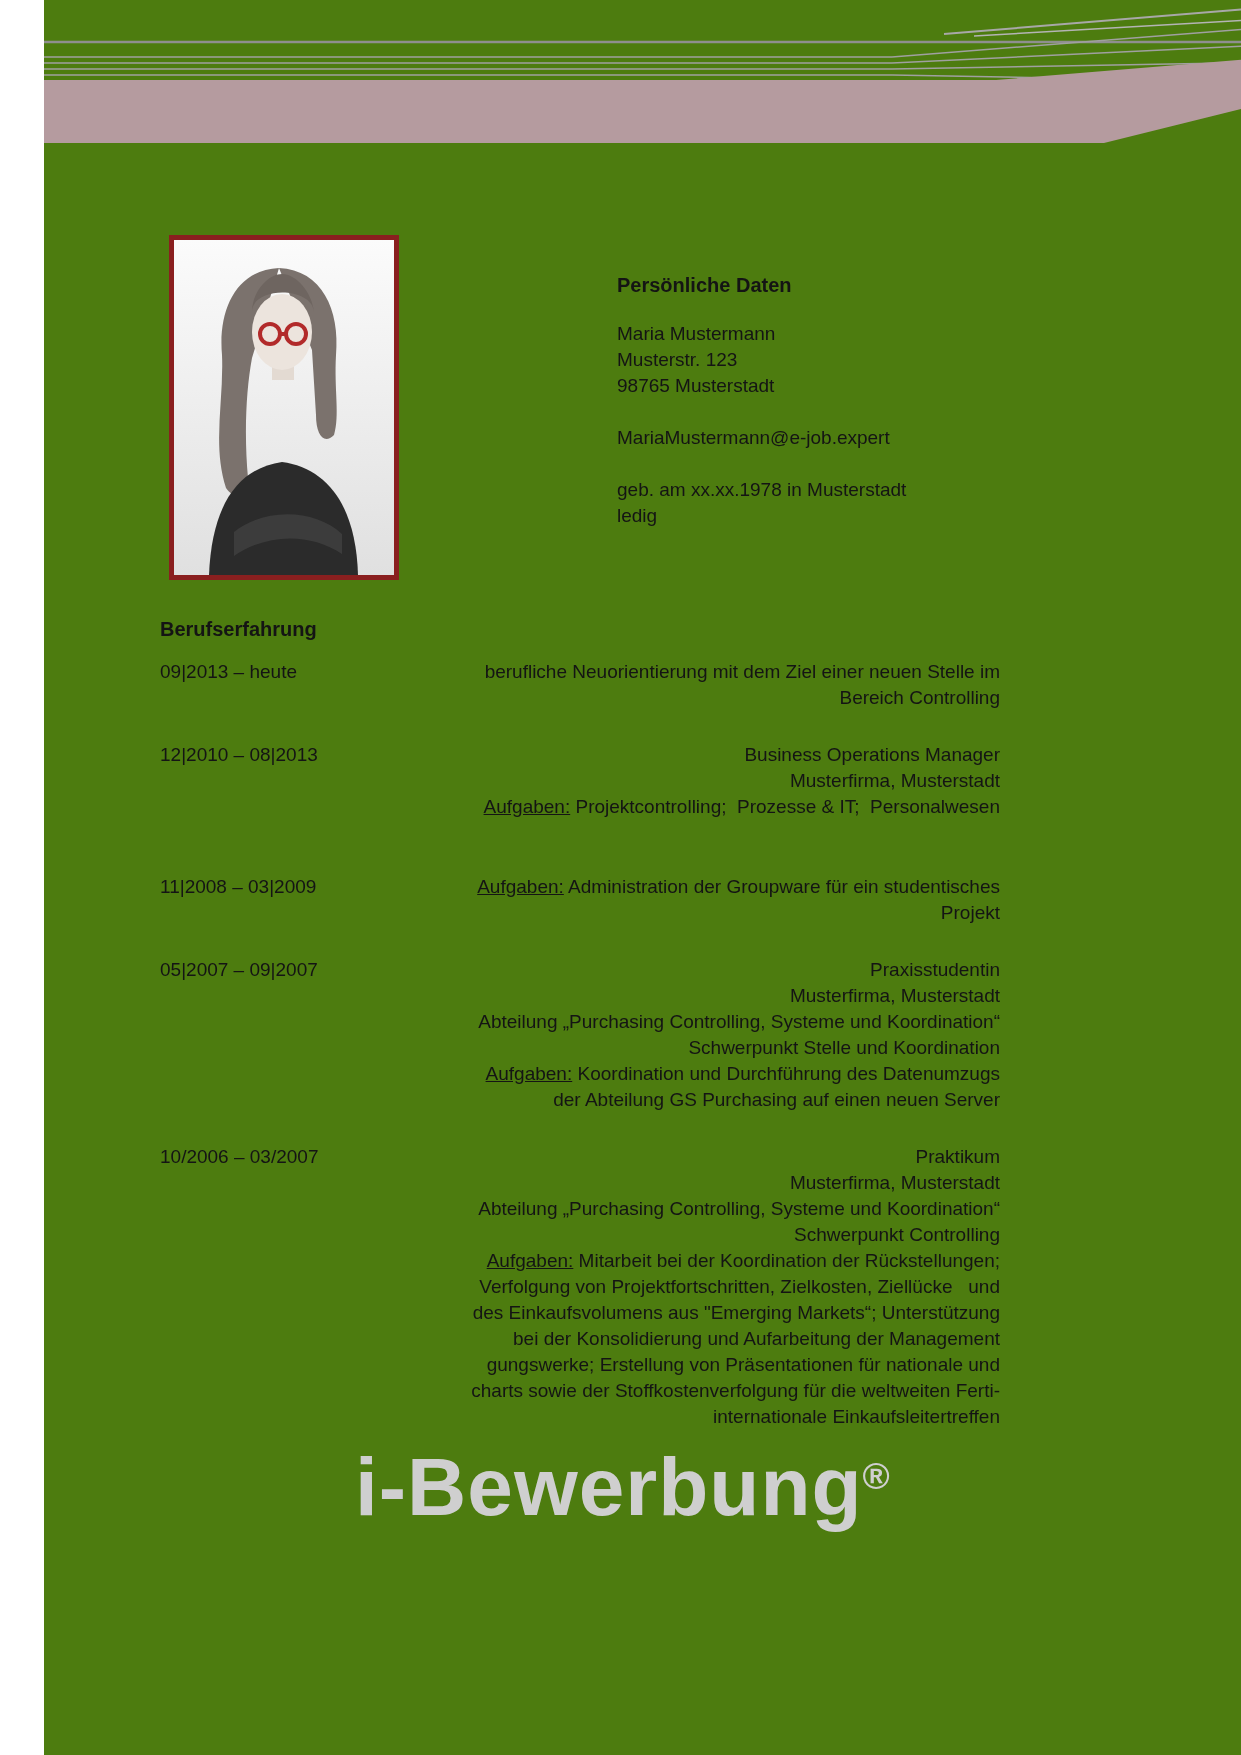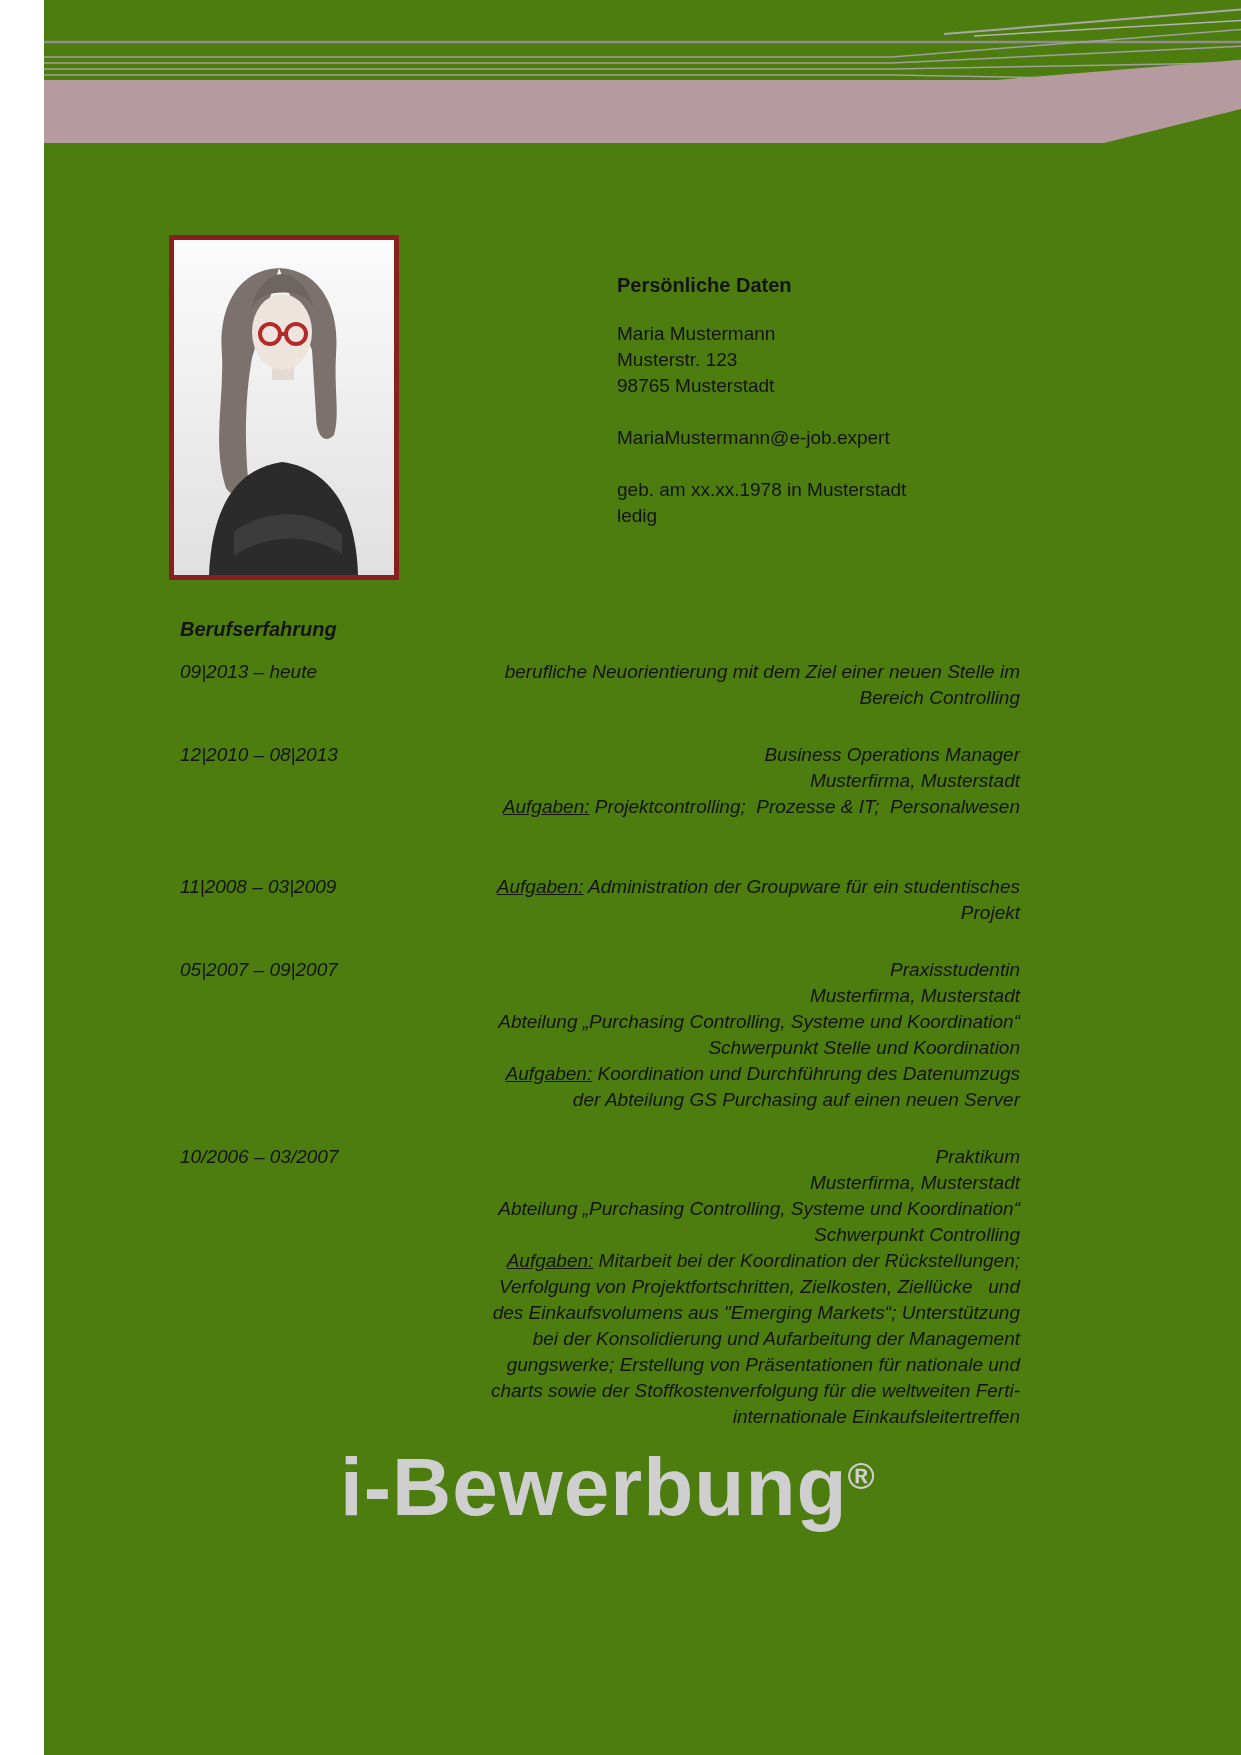--- a/index.html
+++ b/index.html
@@ -18,30 +18,30 @@
     position:absolute;left:125px;top:235px;width:230px;height:345px;
     border:5px solid #8a1f1f;box-sizing:border-box;
     background:linear-gradient(180deg,#fbfbfb,#e3e3e3);
   }
   .photo-frame svg{display:block;width:100%;height:100%;}
   .personal{position:absolute;left:573px;top:272px;width:440px;}
   .h1{font-size:20px;font-weight:bold;line-height:26px;margin:0;}
   .personal .h1{margin-bottom:23px;}
   .line{display:block;font-size:19px;line-height:26px;white-space:pre-wrap;}
   .block{margin-top:26px;}
-  .experience{position:absolute;left:136px;top:616px;width:840px;font-style:italic;}
+  .experience{position:absolute;left:116px;top:616px;width:840px;}
   .experience .h1{margin-bottom:17px;}
   .entry{display:flex;margin-bottom:31px;}
   .entry:nth-child(2){margin-bottom:54px;}
   .entry:last-child{margin-bottom:0;}
   .date-col{width:265px;flex:0 0 265px;font-size:19px;line-height:26px;}
   .content-col{flex:1;text-align:right;}
   .u{text-decoration:underline;}
   .watermark{
-    position:absolute;left:296px;top:1438px;
+    position:absolute;left:311px;top:1438px;
     font-size:82px;font-weight:bold;color:#cfcfcf;
     letter-spacing:1px;line-height:1.2;white-space:nowrap;
   }
   .watermark sup{font-size:0.45em;vertical-align:0.70em;}
 </style>
 </head>
 <body>
 
 <div class="page">
 

